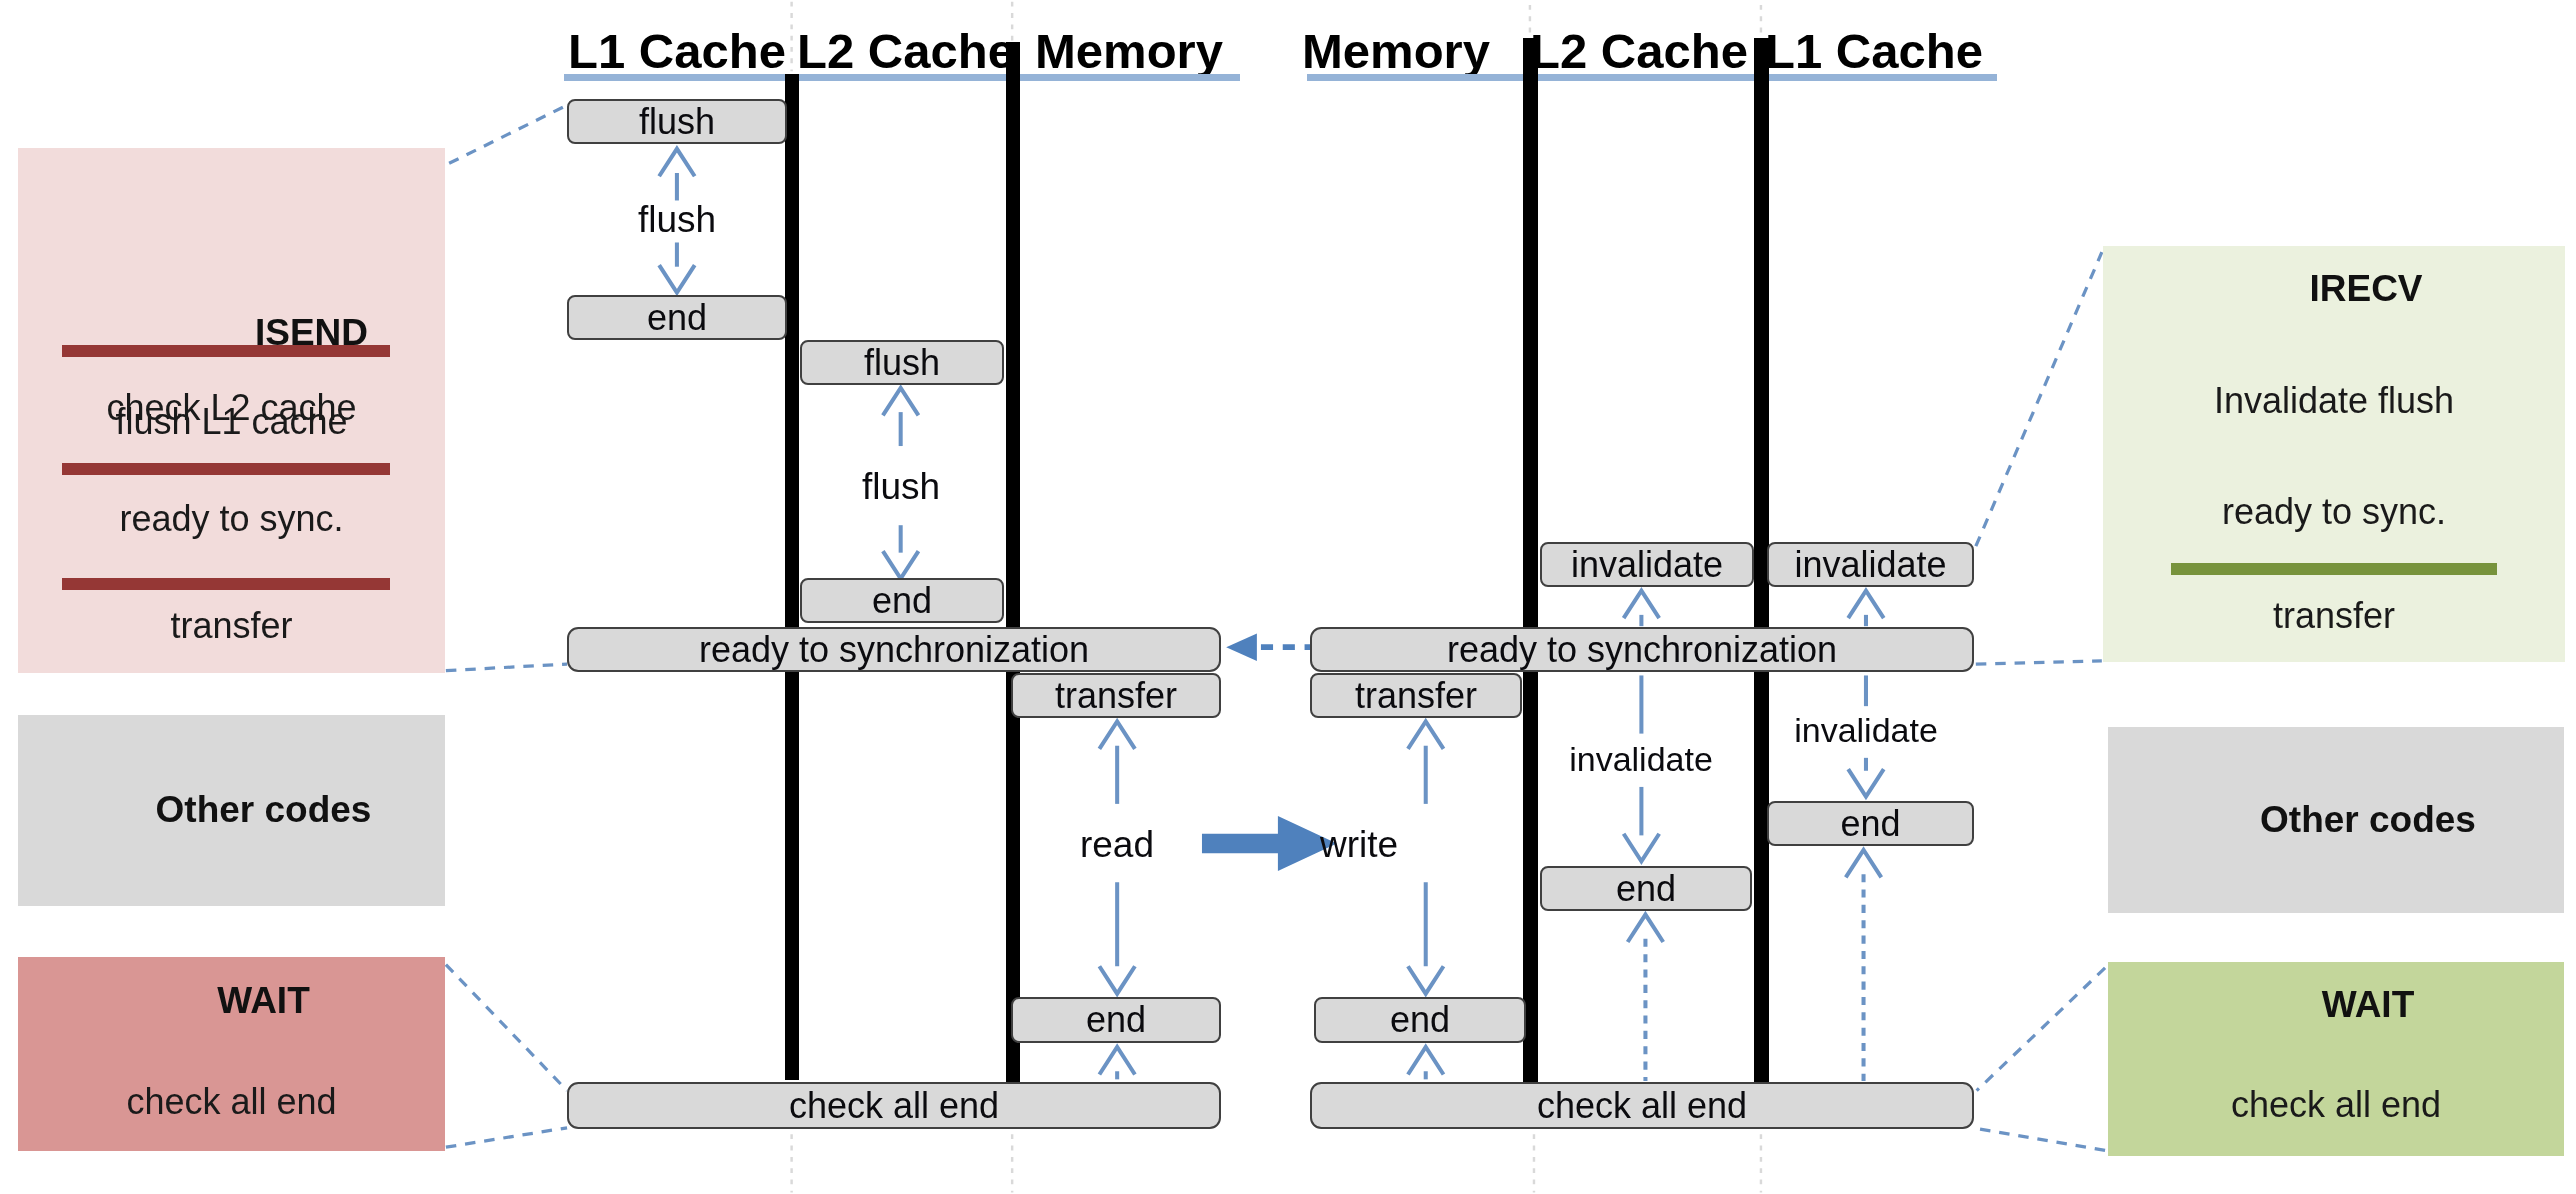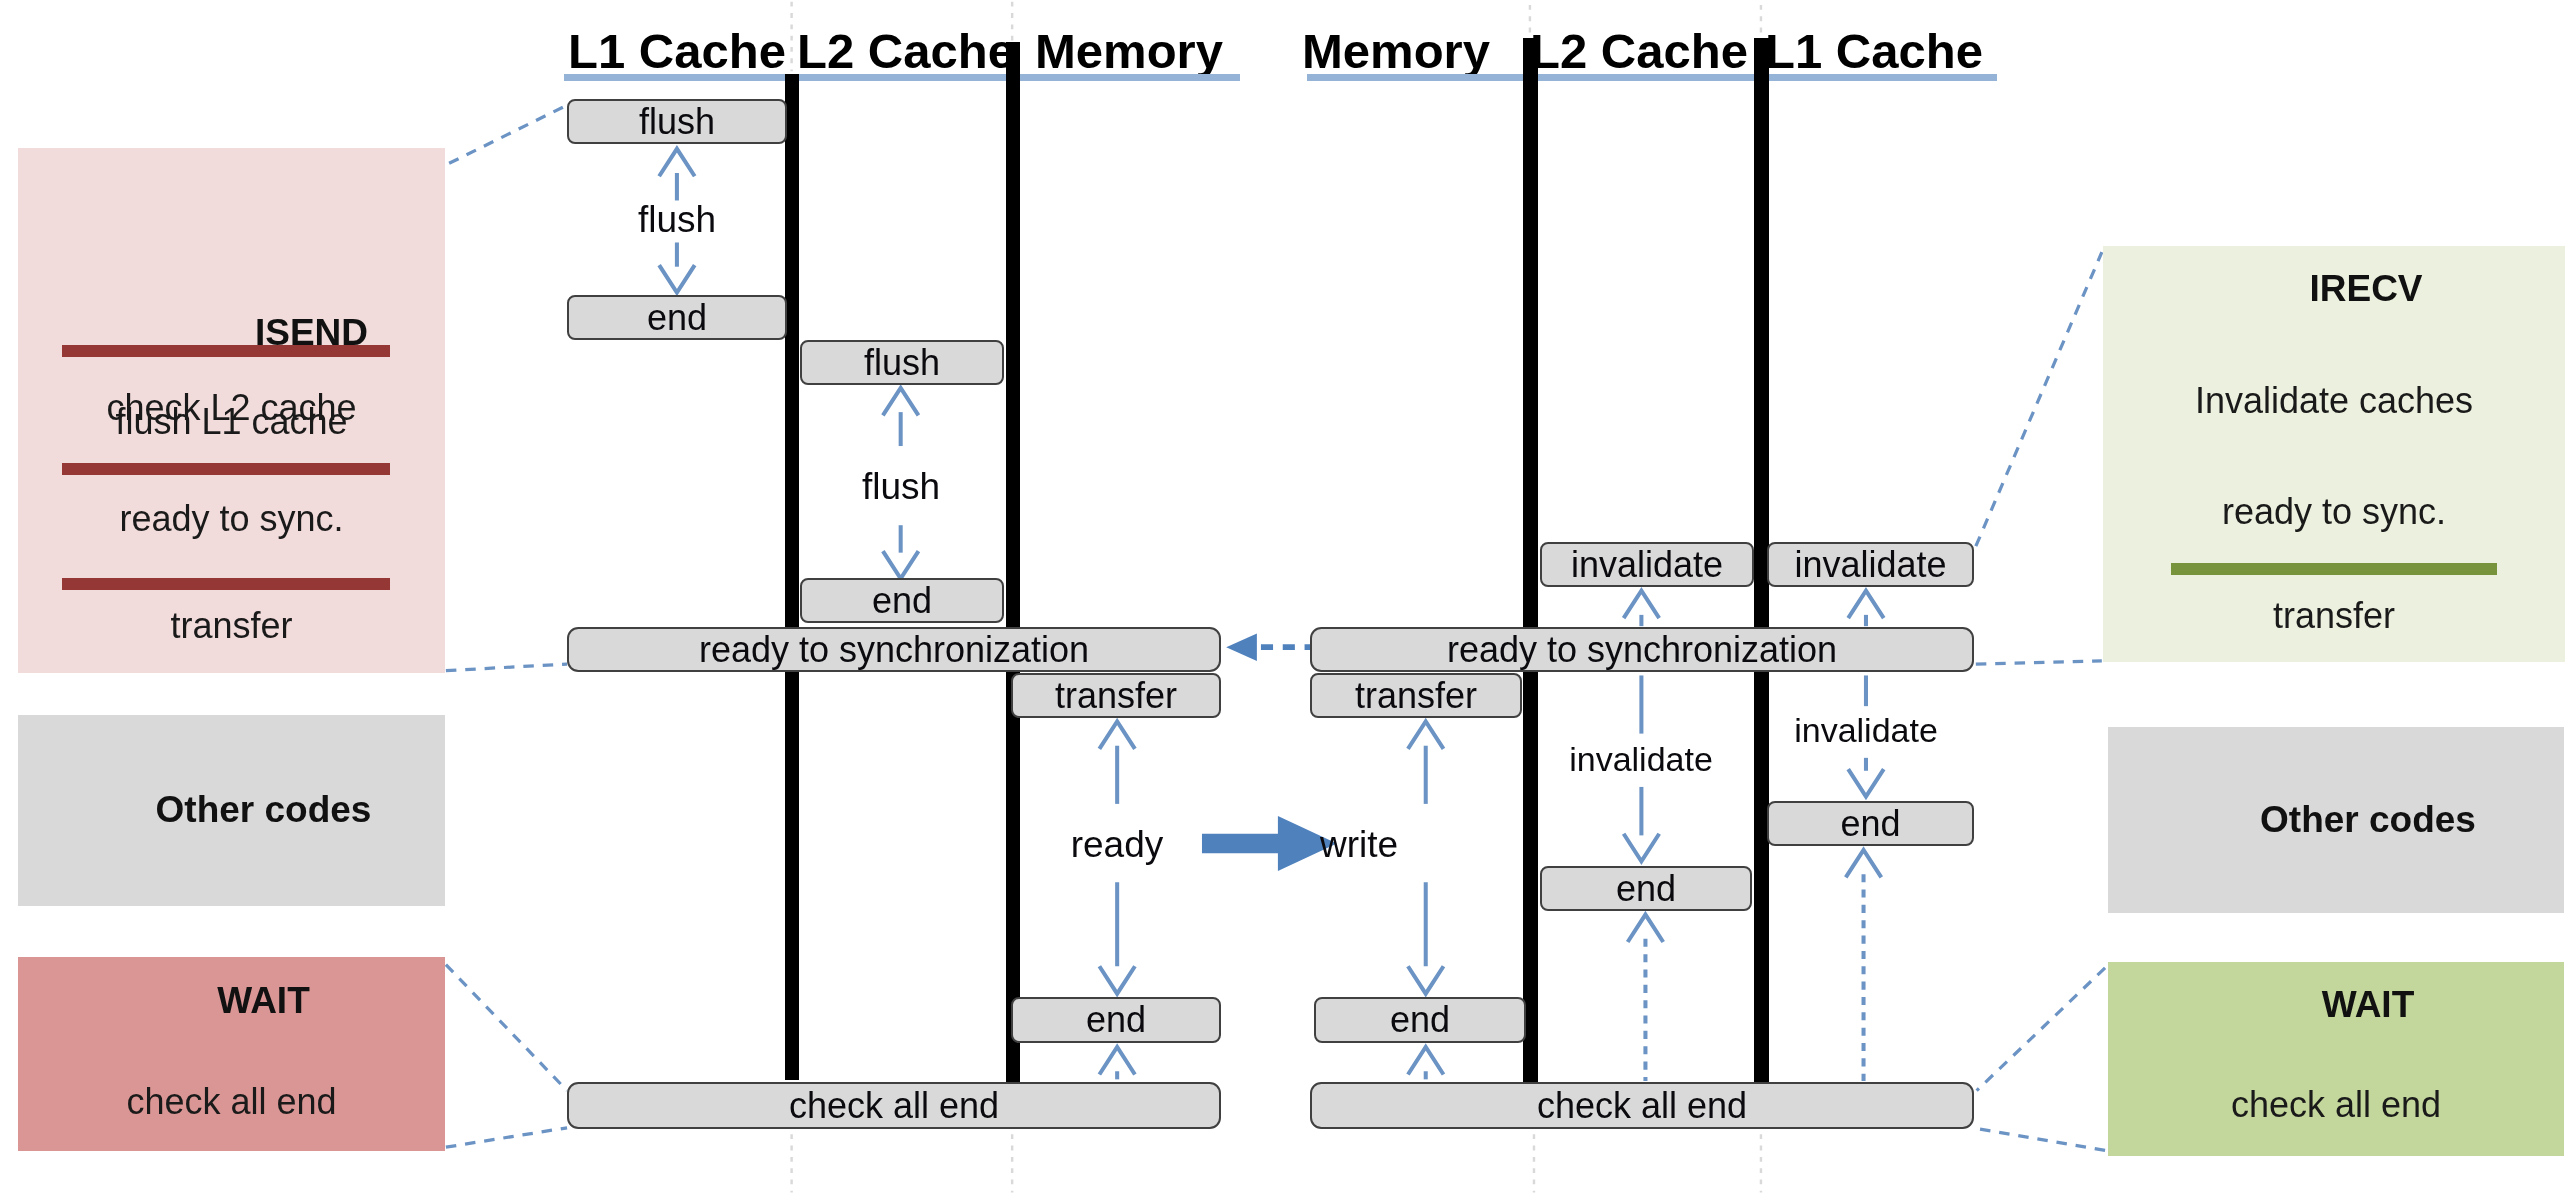--- a/index.html
+++ b/index.html
@@ -127,21 +127,21 @@
     <div class="ptitle" style="top:71px;">Other codes</div>
   </div>
 
   <div class="panel" style="left:18px;top:957px;width:427px;height:194px;background:#d99694;">
     <div class="ptitle" style="top:20px;">WAIT</div>
     <div class="pitem" style="top:121px;">check all end</div>
   </div>
 
   <div class="panel" style="left:2103px;top:246px;width:462px;height:416px;background:#ebf1de;">
     <div class="ptitle" style="top:18.6px;">IRECV</div>
-    <div class="pitem" style="top:131px;">Invalidate caches</div>
+    <div class="pitem" style="top:131px;">Invalidate flush</div>
     <div class="pitem" style="top:242px;">ready to sync.</div>
     <div class="psep" style="left:68px;top:317px;width:326px;background:#77933c;"></div>
     <div class="pitem" style="top:346px;">transfer</div>
   </div>
 
   <div class="panel" style="left:2108px;top:727px;width:456px;height:186px;background:#d9d9d9;">
     <div class="ptitle" style="top:69px;">Other codes</div>
   </div>
 
   <div class="panel" style="left:2108px;top:962px;width:456px;height:194px;background:#c3d69b;">
@@ -177,19 +177,19 @@
   <div class="gbox" style="left:1767px;top:542px;width:207px;height:45px;">invalidate</div>
   <div class="gbox" style="left:1310px;top:627px;width:664px;height:45px;border-radius:11.3px;">ready to synchronization</div>
   <div class="gbox" style="left:1310px;top:673px;width:212px;height:45px;">transfer</div>
   <div class="gbox" style="left:1767px;top:801px;width:207px;height:45px;">end</div>
   <div class="gbox" style="left:1540px;top:866px;width:212px;height:45px;">end</div>
   <div class="gbox" style="left:1314px;top:997px;width:212px;height:46px;">end</div>
   <div class="gbox" style="left:1310px;top:1082px;width:664px;height:47px;border-radius:11.3px;">check all end</div>
 
   <div class="alabel" style="left:556px;top:197px;">flush</div>
   <div class="alabel" style="left:780px;top:464px;">flush</div>
-  <div class="alabel" style="left:996px;top:822px;">ready</div>
+  <div class="alabel" style="left:996px;top:822px;">read</div>
   <div class="alabel" style="left:1238px;top:822px;">write</div>
   <div class="alabel" style="left:1520px;top:737px;font-size:34px;">invalidate</div>
   <div class="alabel" style="left:1745px;top:708px;font-size:34px;">invalidate</div>
 
 </div>
 
 
 </body></html>

